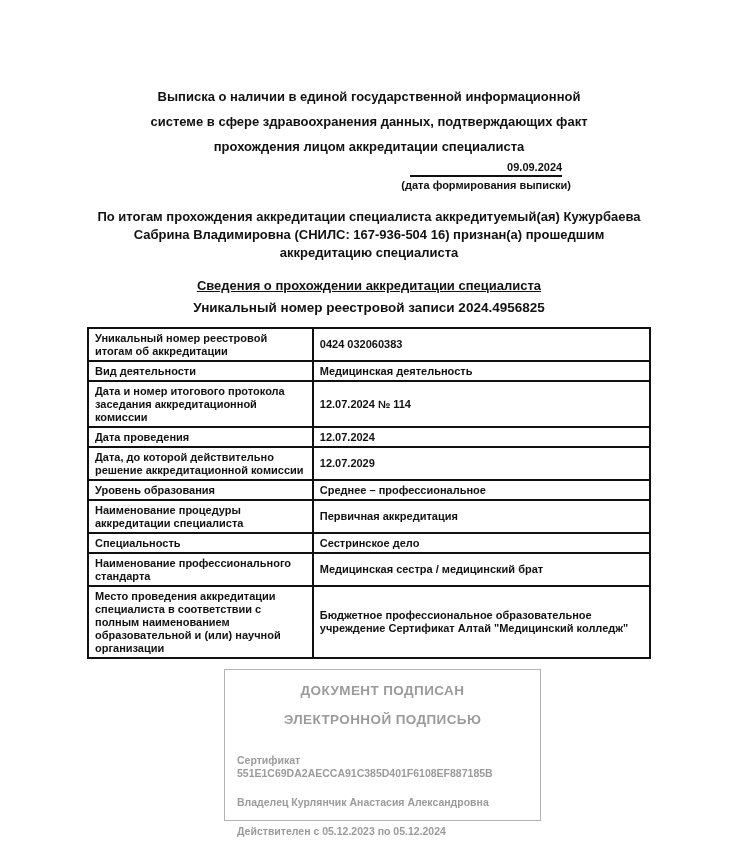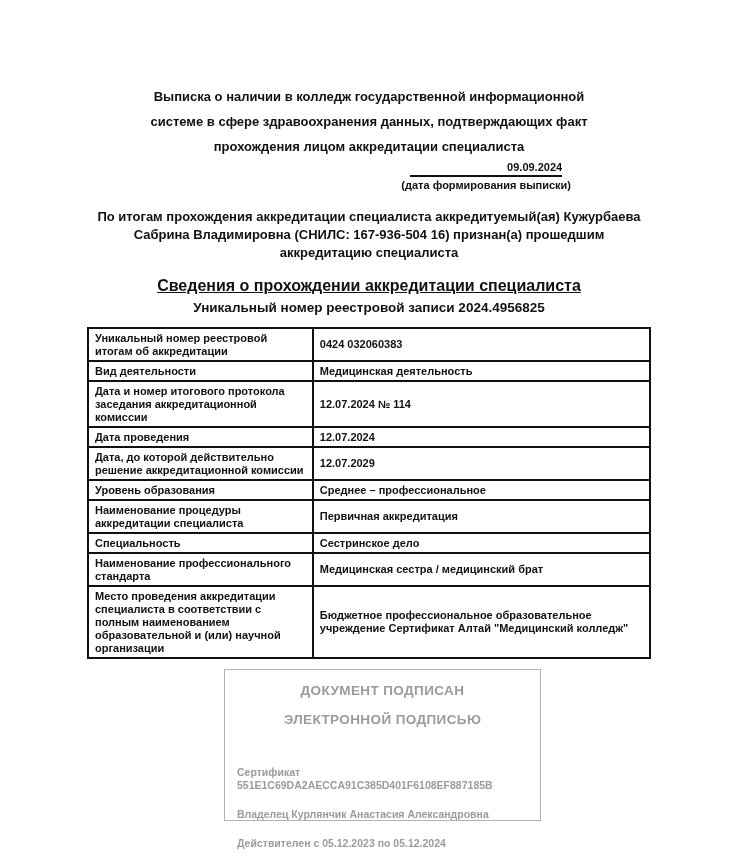--- a/index.html
+++ b/index.html
@@ -52,21 +52,21 @@
   .intro{
     margin:16px auto 0;
     text-align:center;
     font-size:13px;
     line-height:18px;
     max-width:560px;
   }
   .section-heading{
     margin-top:8px;
     text-align:center;
-    font-size:16px;
+    font-size:13px;
     line-height:13px;
     padding-top:9px;
     text-decoration:underline;
   }
   .registry-heading{
     margin-top:8px;
     text-align:center;
     font-size:13.5px;
     line-height:16px;
   }
@@ -92,34 +92,34 @@
     border:1px solid var(--stamp-border);
     color:var(--stamp-text);
     padding:6px 12px 8px;
   }
   .stamp-title{
     text-align:center;
     font-size:13.5px;
     line-height:29px;
     letter-spacing:0.4px;
   }
-  .stamp-details{margin-top:32px;}
+  .stamp-details{margin-top:20px;}
   .stamp-line{
     font-size:10.5px;
     line-height:13px;
   }
   .stamp-line + .stamp-line{margin-top:16px;}
 </style>
 </head>
 <body>
 
 <div class="page">
 
   <div class="doc-title">
-    <div>Выписка о наличии в колледж государственной информационной</div>
+    <div>Выписка о наличии в единой государственной информационной</div>
     <div>системе в сфере здравоохранения данных, подтверждающих факт</div>
     <div>прохождения лицом аккредитации специалиста</div>
   </div>
 
   <div class="date-block">
     <div class="date-value">09.09.2024</div>
     <div class="date-caption">(дата формирования выписки)</div>
   </div>
 
   <p class="intro">По итогам прохождения аккредитации специалиста аккредитуемый(ая) Кужурбаева Сабрина Владимировна (СНИЛС: 167-936-504 16) признан(а) прошедшим аккредитацию специалиста</p>

